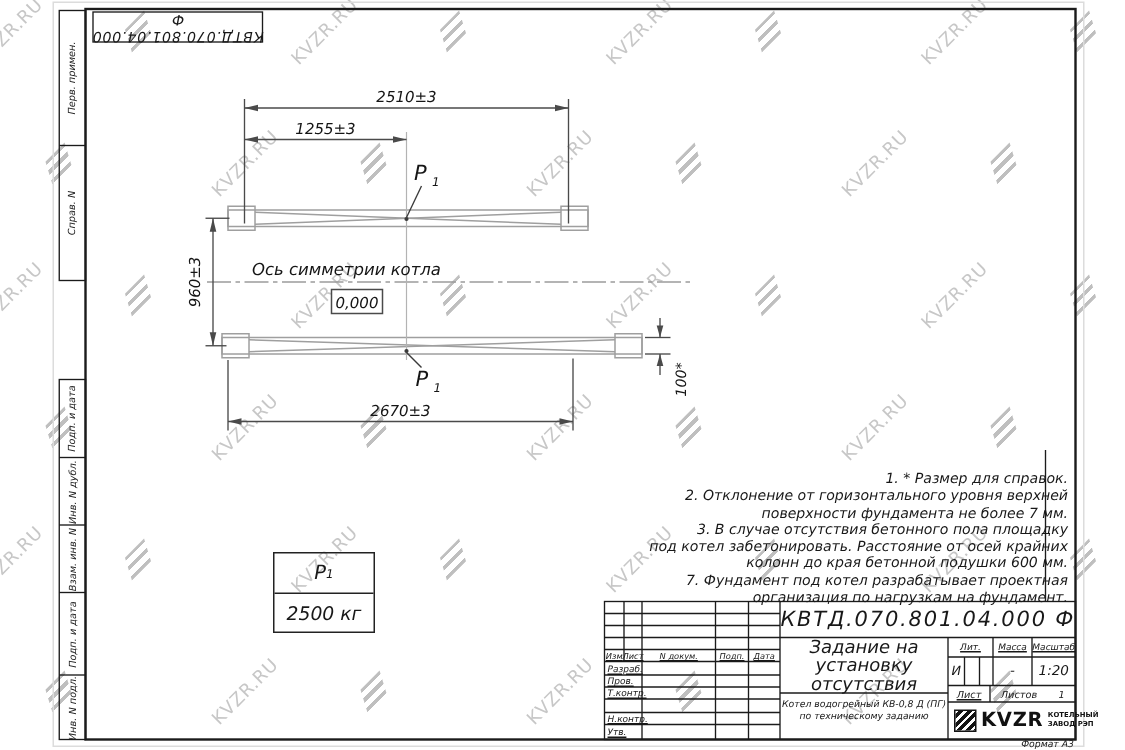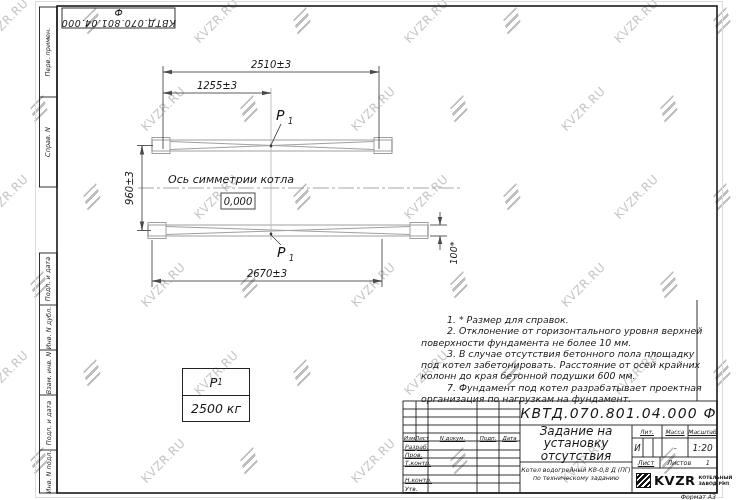--- a/index.html
+++ b/index.html
@@ -6,21 +6,21 @@
     font-family:"DejaVu Sans",sans-serif;overflow:hidden;position:relative;}
   #sheet{position:relative;width:750px;height:500px;background:#fff;}
   #watermarks{position:absolute;inset:0;z-index:0;overflow:hidden;}
   .wm-text{position:absolute;color:#c7c7c7;font-size:12px;letter-spacing:.5px;
     transform:rotate(-45deg);white-space:nowrap;font-family:"DejaVu Sans",sans-serif;}
   .wm-glyph{position:absolute;width:18px;height:14px;
     background:repeating-linear-gradient(0deg,#bfbfbf 0 2.5px,transparent 2.5px 6px);
     transform:rotate(-45deg) skewX(-28deg);}
   #linework{position:absolute;left:0;top:0;z-index:1;}
   .abs{position:absolute;z-index:2;color:#181818;}
-  .it{font-style:italic;}
+  .it{font-style:italic;text-align:right;}
   .ctr{display:flex;align-items:center;justify-content:center;text-align:center;}
   .vtext{position:absolute;z-index:2;height:14px;display:flex;align-items:center;justify-content:center;
     transform:rotate(-90deg);font-size:6.5px;font-style:italic;color:#222;white-space:nowrap;}
   .ts{transform:rotate(180deg);letter-spacing:.5px;}
   .note-block p{margin:0;text-indent:26px;}
   .tb-label{position:absolute;z-index:2;font-size:6px;font-style:italic;color:#181818;line-height:8px;text-decoration:underline;}
   .tb-h{font-size:5.5px;font-style:italic;}
   .logo-mark{width:15px;height:15px;flex:0 0 15px;
     background:repeating-linear-gradient(135deg,#ffffff 0 1.5px,#141414 1.5px 4px);
     border:1px solid #141414;box-sizing:border-box;}
@@ -214,21 +214,21 @@
   <div class="abs" style="left:182px;top:368px;width:68px;height:54px;border:1.5px solid #222;box-sizing:border-box;">
     <div class="ctr it" style="height:26px;border-bottom:1.2px solid #222;font-size:13px;">
       <span>P</span>
         <sub class="ld">1</sub>
     </div>
     <div class="ctr it" style="height:25px;font-size:12.5px;">2500 кг</div>
   </div>
 
   <div class="abs it note-block" style="left:421px;top:314px;width:291px;font-size:9.4px;line-height:11.3px;">
     <p>1. * Размер для справок.</p>
-    <p>2. Отклонение от горизонтального уровня верхней поверхности фундамента не более 10 мм.</p>
+    <p>2. Отклонение от горизонтального уровня верхней поверхности фундамента не более 7 мм.</p>
     <p>3. В случае отсутствия бетонного пола площадку под котел забетонировать. Расстояние от осей крайних колонн до края бетонной подушки 600 мм.</p>
     <p>7. Фундамент под котел разрабатывает проектная организация по нагрузкам на фундамент.</p>
   </div>
 
   <div class="tb-label tb-h ctr" style="left:403px;top:434px;width:13px;">Изм</div>
   <div class="tb-label tb-h ctr" style="left:416px;top:434px;width:12px;">Лист</div>
   <div class="tb-label tb-h ctr" style="left:428px;top:434px;width:49px;">N докум.</div>
   <div class="tb-label tb-h ctr" style="left:477px;top:434px;width:22px;">Подп.</div>
   <div class="tb-label tb-h ctr" style="left:499px;top:434px;width:21px;">Дата</div>
 

